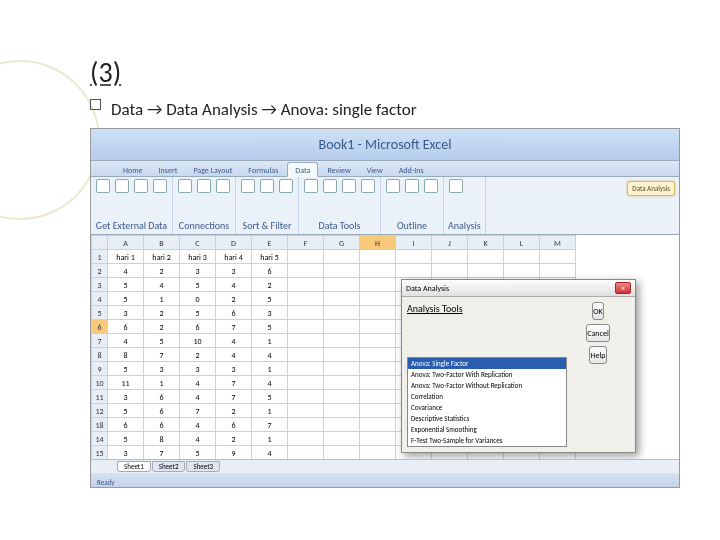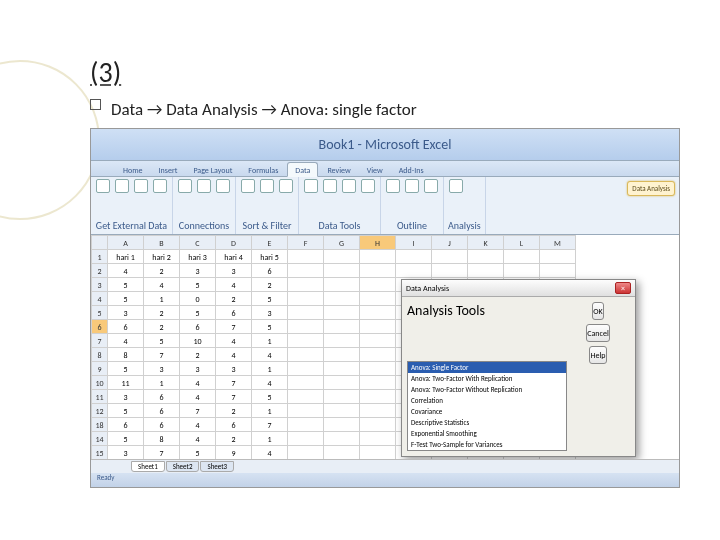--- a/index.html
+++ b/index.html
@@ -40,32 +40,32 @@
   table.grid th.rowh { min-width: 16px; width: 16px; background: #e8eef6; }
   table.grid th.colh.sel { background: #f8c97a; }
   table.grid tr.selrow td { background: #fff; }
   table.grid tr.selrow th.rowh { background: #f8c97a; }
 
   
   .dialog { position: absolute; left: 310px; top: 150px; width: 235px; background: #f0efe9; border: 1px solid #888; box-shadow: 3px 3px 8px rgba(0,0,0,0.4); }
   .dlg-title { height: 17px; background: linear-gradient(#fdfdfd,#e0e0e0); border-bottom: 1px solid #aaa; display: flex; align-items: center; justify-content: space-between; padding: 0 4px; font-size: 8px; }
   .dlg-close { width: 16px; height: 12px; background: linear-gradient(#e88,#c33); border: 1px solid #a22; border-radius: 2px; color: #fff; display: flex; align-items: center; justify-content: center; font-size: 8px; line-height: 1; }
   .dlg-body { padding: 5px; display: flex; gap: 5px; }
-  .dlg-label { font-size: 14px; margin-bottom: 2px; }
+  .dlg-label { font-size: 10px; text-decoration: underline; margin-bottom: 2px; }
   .listbox { width: 160px; height: 90px; background: #fff; border: 1px solid #888; overflow: hidden; font-size: 7px; margin-top: 42px; }
   .listbox .item { padding: 1px 3px; white-space: nowrap; }
   .listbox .item.sel { background: #2a5db0; color: #fff; }
   .dlg-buttons { display: flex; flex-direction: column; gap: 4px; width: 52px; align-items: center; }
   .dlg-btn { height: 18px; background: linear-gradient(#fdfdfd,#e6e6e6); border: 1px solid #888; border-radius: 3px; font-size: 8px; display: flex; align-items: center; justify-content: center; }
 
   
-  .sheet-tabs { position: absolute; bottom: 14px; left: 0; right: 0; height: 14px; background: #e8eef6; border-top: 1px solid #bbb; display: flex; align-items: center; font-size: 7px; padding-left: 40px; gap: 1px; }
+  .sheet-tabs { position: absolute; bottom: 14px; left: 0; right: 0; height: 14px; background: #e8eef6; border-top: 1px solid #bbb; display: flex; align-items: center; font-size: 7px; padding-left: 26px; gap: 1px; }
   .sheet-tab { background: #fff; border: 1px solid #aaa; padding: 0 6px; border-radius: 0 0 3px 3px; }
   .sheet-tab.inactive { background: #dde6f2; }
-  .status-bar { position: absolute; bottom: 0; left: 0; right: 0; height: 14px; background: linear-gradient(#d6e2f2,#c2d2e8); font-size: 7px; display: flex; align-items: flex-start; padding: 0 6px; color: #3b5a8a; }
+  .status-bar { position: absolute; bottom: 0; left: 0; right: 0; height: 14px; background: linear-gradient(#d6e2f2,#c2d2e8); font-size: 7px; display: flex; align-items: flex-end; padding: 0 6px; color: #3b5a8a; }
 </style>
 </head>
 <body>
 
 <div class="slide-bg">
     <div class="deco-arc"></div>
   </div>
 
 <div class="slide">
   <div class="title">

